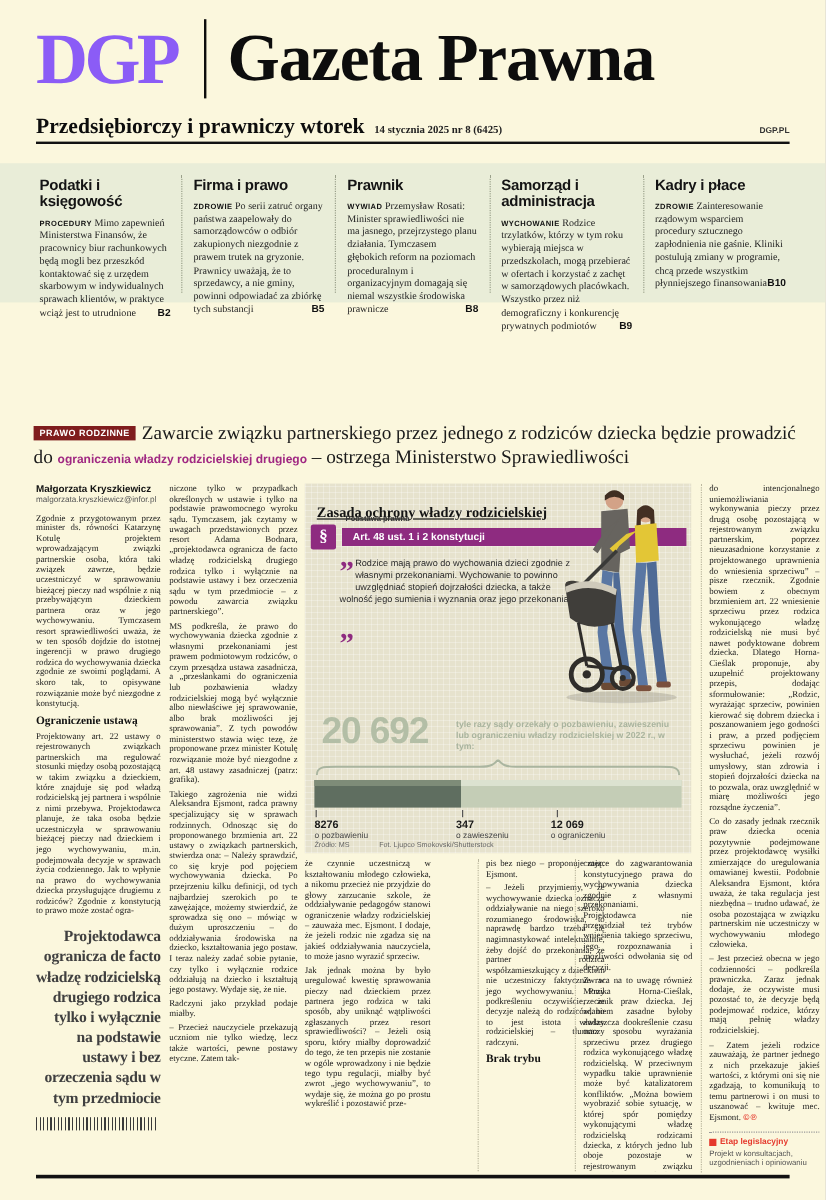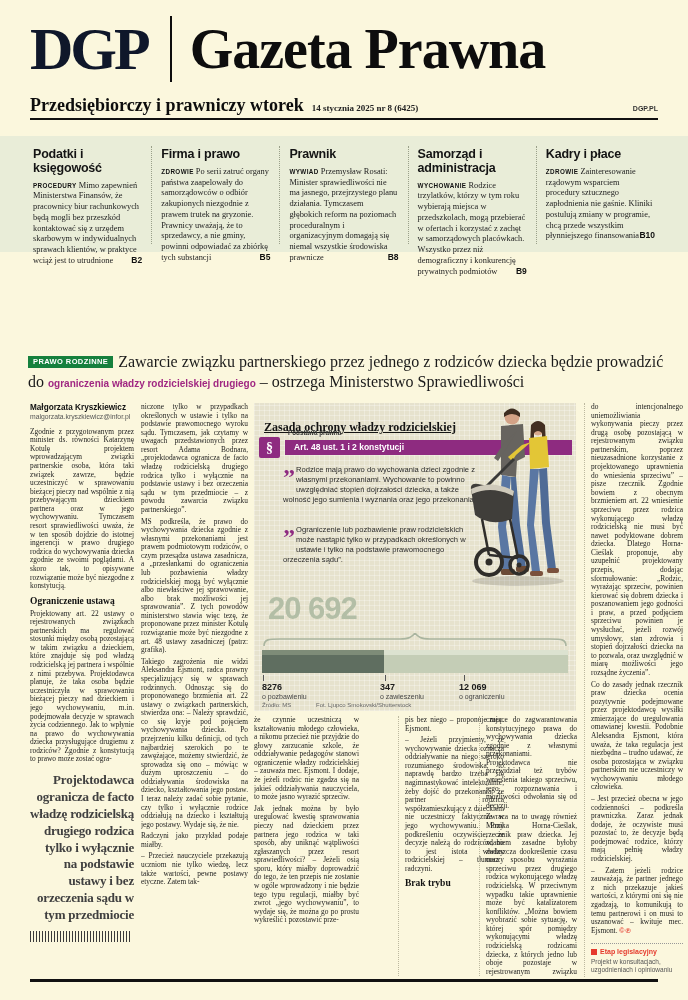--- a/index.html
+++ b/index.html
@@ -5,21 +5,21 @@
   * { margin:0; padding:0; box-sizing:border-box; }
   html,body { background:#d8d8d0; }
   .page {
     position:relative; width:688px; height:1000px; margin:0 auto;
     background:#fbf7dd; overflow:hidden; color:#161616;
     font-family:"Liberation Serif", serif;
   }
   
   .masthead { position:absolute; top:16px; left:30px; right:30px; }
   .mast-row { display:flex; align-items:center; }
-  .logo { font:900 60px/1 "Liberation Serif", serif; letter-spacing:-3px; color:#0f172a; }
+  .logo { font:900 60px/1 "Liberation Serif", serif; letter-spacing:-3px; color:#8b5cf6; }
   .logo-divider { width:2px; height:66px; background:#0d0d0d; margin:0 18px 0 22px; }
   .paper-title { font:700 56px/1 "Liberation Serif", serif; letter-spacing:-1px; color:#0d0d0d; }
   .sub-row { display:flex; align-items:baseline; margin-top:14px; }
   .tagline { font:700 18px/1 "Liberation Serif", serif; color:#0d0d0d; }
   .dateinfo { font:700 9px/1 "Liberation Serif", serif; margin-left:8px; color:#222; }
   .site { margin-left:auto; font:700 7px/1 "Liberation Sans", sans-serif; color:#333; }
   .mast-rule { position:absolute; top:118px; left:30px; right:30px; height:2px; background:#111; }
 
   
   .teasers {
@@ -33,21 +33,21 @@
   .kicker { font:700 6.3px/1 "Liberation Sans", sans-serif; letter-spacing:.4px; color:#111; }
   .pageref { float:right; font:700 8.5px/1 "Liberation Sans", sans-serif; color:#111; }
 
   
   .headline {
     position:absolute; top:256px; left:28px; width:644px;
     font:700 45px/1.04 "Liberation Serif", serif; letter-spacing:-1.2px; color:#141414;
   }
   .lead { position:absolute; top:352px; left:28px; width:652px; font:400 16px/1.25 "Liberation Serif", serif; color:#1a1a1a; }
   .tag {
-    display:inline-block; background:#15803d; color:#fff;
+    display:inline-block; background:#7f1d1d; color:#fff;
     font:700 7.5px/1 "Liberation Sans", sans-serif; letter-spacing:.4px;
     padding:2.5px 5px; vertical-align:3px; margin-right:5px;
   }
   .lead .hl { color:#a02882; font-weight:700; font-family:"Liberation Sans", sans-serif; font-size:10px; }
 
   
   .col {
     position:absolute; top:403px; height:574px; overflow:hidden;
     font:400 7.4px/1.16 "Liberation Serif", serif; text-align:justify; color:#1c1c1c;
   }
@@ -184,21 +184,21 @@
     <p>– Przecież nauczyciele przekazują uczniom nie tylko wiedzę, lecz także wartości, pewne postawy etyczne. Zatem tak-</p>
   </div>
 
   <section class="infographic">
     <h2 class="info-title">Zasada ochrony władzy rodzicielskiej</h2>
     <div class="legal-label">Podstawa prawna</div>
     <div class="para-icon">§</div>
     <div class="law-banner">Art. 48 ust. 1 i 2 konstytucji</div>
 
     <div class="quote quote-1"><span class="qmark">”</span><span>Rodzice mają prawo do wychowania dzieci zgodnie z własnymi przekonaniami. Wychowanie to powinno uwzględniać stopień dojrzałości dziecka, a także wolność jego sumienia i wyznania oraz jego przekonania”.</span></div>
-    <div class="quote quote-2"><span class="qmark">”</span><span>Ograniczenie lub pozbawienie praw rodzicielskich może nastąpić tylko w przypadkach określonych w ustawie i tylko na podstawie prawomocnego orzeczenia sądu”.</span></div>
+    <div class="quote quote-2"><span class="qmark">”</span></div>
 
     <svg class="photo" viewBox="0 0 106 184" xmlns="http://www.w3.org/2000/svg">
       <ellipse cx="50" cy="176" rx="46" ry="5" fill="#00000022"></ellipse>
 
       <circle cx="44" cy="12" r="7.5" fill="#d3a287"></circle>
       <path d="M36,8 Q44,-1 52,8 L52,12 Q44,6 36,12 Z" fill="#3f2e22"></path>
       <path d="M33,21 L55,19 L57,52 L49,56 L48,72 L33,70 Z" fill="#67645f"></path>
       <path d="M49,26 L38,44 L30,56 L26,53 L36,38 Z" fill="#67645f"></path>
       <path d="M34,70 L43,72 L38,122 L44,164 L35,166 L30,122 Z" fill="#5a77a3"></path>
       <path d="M43,72 L48,72 L52,120 L58,162 L50,164 L44,120 Z" fill="#4f6b96"></path>
@@ -220,20 +220,21 @@
       <line x1="14" y1="114" x2="21" y2="150" stroke="#2f2d2a" stroke-width="2.5"></line>
       <line x1="42" y1="114" x2="50" y2="153" stroke="#2f2d2a" stroke-width="2.5"></line>
       <line x1="21" y1="150" x2="50" y2="153" stroke="#2f2d2a" stroke-width="2.5"></line>
       <circle cx="21" cy="157" r="13" fill="none" stroke="#2f2d2a" stroke-width="4"></circle>
       <circle cx="21" cy="157" r="3.5" fill="#2f2d2a"></circle>
       <circle cx="51" cy="160" r="9" fill="none" stroke="#2f2d2a" stroke-width="3.5"></circle>
       <circle cx="51" cy="160" r="2.5" fill="#2f2d2a"></circle>
     </svg>
 
     <div class="stat-number">20 692</div>
+    <div class="stat-caption">tyle razy sądy orzekały o pozbawieniu, zawieszeniu lub ograniczeniu władzy rodzicielskiej w 2022 r., w tym:</div>
 
     <svg class="brace" viewBox="0 0 306 13" preserveAspectRatio="none" xmlns="http://www.w3.org/2000/svg">
       <path d="M2,13 C2,6 7,6 18,6 L138,6 C147,6 150,4 153,0 C156,4 159,6 168,6 L288,6 C299,6 304,6 304,13" fill="none" stroke="#aab5a0" stroke-width="1.6"></path>
     </svg>
 
     <div class="stat-bar"></div>
     <div class="tick" style="left:9px"></div>
     <div class="tick" style="left:131px"></div>
     <div class="tick" style="left:210px"></div>
 

